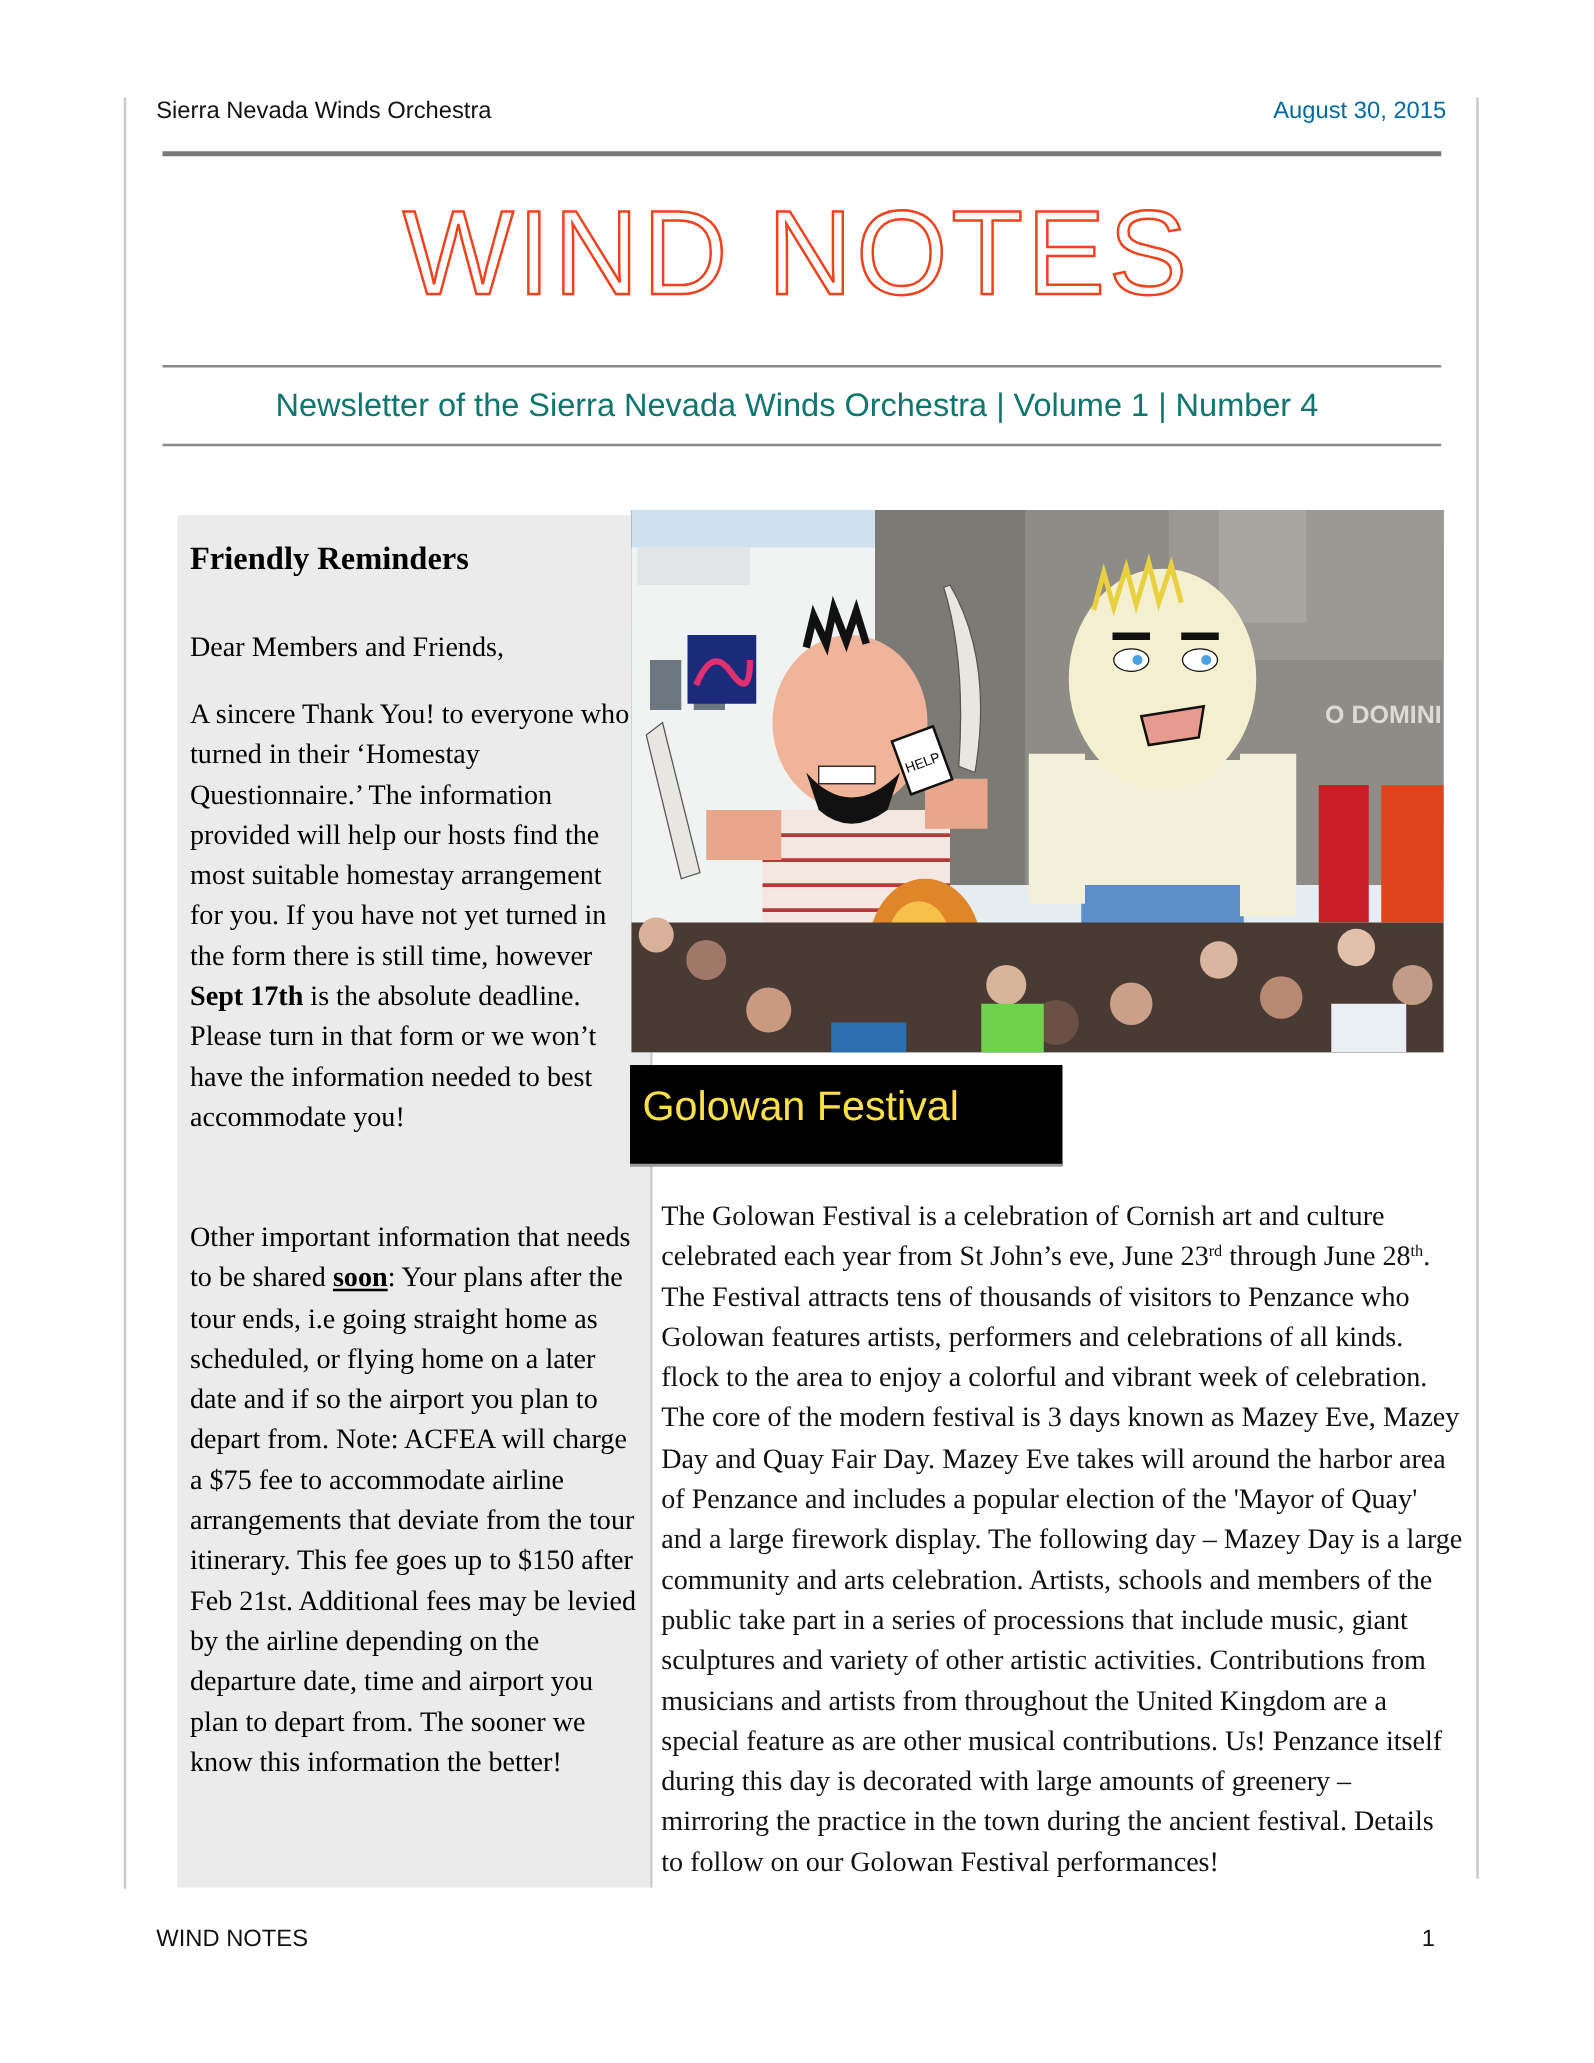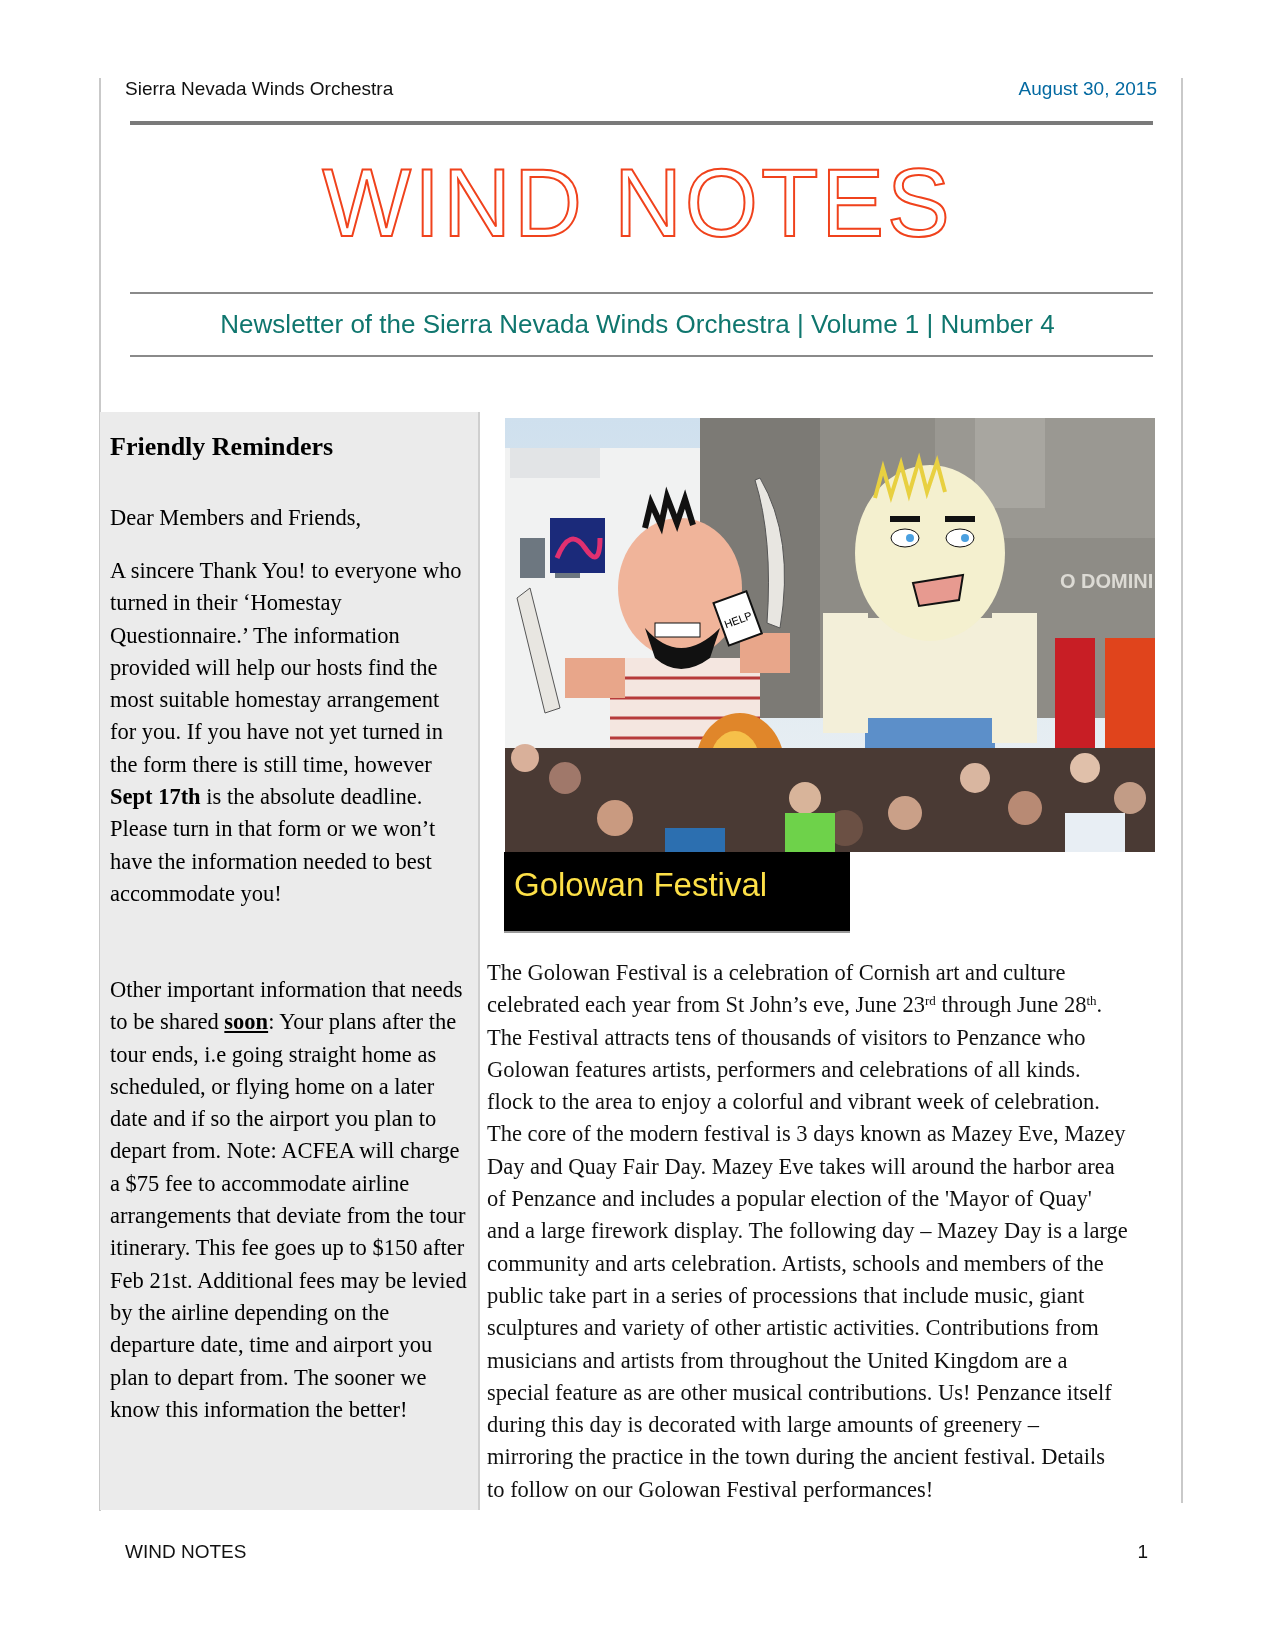--- a/index.html
+++ b/index.html
@@ -1,18 +1,18 @@
 <!DOCTYPE html>
 <html><head>
 <meta charset="utf-8">
 <style>
   html, body { margin:0; padding:0; background:#ffffff; }
   body { width:1275px; height:1650px; position:relative; overflow:hidden; }
   .sans { font-family: "Liberation Sans", "DejaVu Sans", sans-serif; }
-  .serif { font-family: "Liberation Serif", "DejaVu Serif", serif; }
+  .serif { font-family: "Liberation Serif", "DejaVu Serif", serif; margin-left: 42px; }
 
   .frame-left { position:absolute; left:99px; top:78px; width:2px; height:1433px; background:#c9c9c9; }
   .frame-right { position:absolute; left:1181px; top:78px; width:2px; height:1425px; background:#c9c9c9; }
 
   .hdr-org { position:absolute; left:125px; top:78px; font-size:19px; color:#111; }
   .hdr-date { position:absolute; right:118px; top:78px; font-size:19px; color:#0369a1; }
   .rule-thick { position:absolute; left:130px; top:121px; width:1023px; height:4px; background:#7a7a7a; }
 
   .masthead { position:absolute; left:0; width:1275px; top:148px; text-align:center;
               font-size:96px; font-weight:100; letter-spacing:3px; color:#f0421c;
@@ -26,21 +26,21 @@
 
   .sidebar { position:absolute; left:100px; top:412px; width:380px; height:1098px; background:#ebebeb;
              border-right:2px solid #cfcfcf; box-sizing:border-box; }
   .sb-title { position:absolute; left:10px; top:20px; font-size:26px; font-weight:bold; white-space:nowrap; }
   .sb-text { position:absolute; left:10px; width:360px; font-size:22.5px; line-height:32.3px; }
   .sb-greet { top:90px; }
   .sb-p1 { top:143px; }
   .sb-p2 { top:562px; }
   .sb-text b.u { text-decoration:underline; }
 
-  .photo { position:absolute; left:505px; top:418px; width:650px; height:434px; overflow:hidden; background:#7a8a96; }
+  .photo { position:absolute; left:505px; top:408px; width:650px; height:434px; overflow:hidden; background:#7a8a96; }
   .caption-box { position:absolute; left:504px; top:852px; width:346px; height:79px; background:#000;
                  border-bottom:2px solid #9a9a9a; box-sizing:content-box; }
   .caption-text { position:absolute; left:10px; top:14px; font-size:33px; color:#fde047; white-space:nowrap; }
 
   .article { position:absolute; left:487px; top:957px; width:680px; font-size:22.5px; line-height:32.3px; color:#111; }
   .article .ln { display:block; white-space:nowrap;font-family:Liberation Serif, serif; }
   .article sup { font-size:13px; vertical-align:7px; line-height:0; }
 
   .ftr-left { position:absolute; left:125px; top:1541px; font-size:19px; color:#111; }
   .ftr-right { position:absolute; right:127px; top:1541px; font-size:19px; color:#111; }

